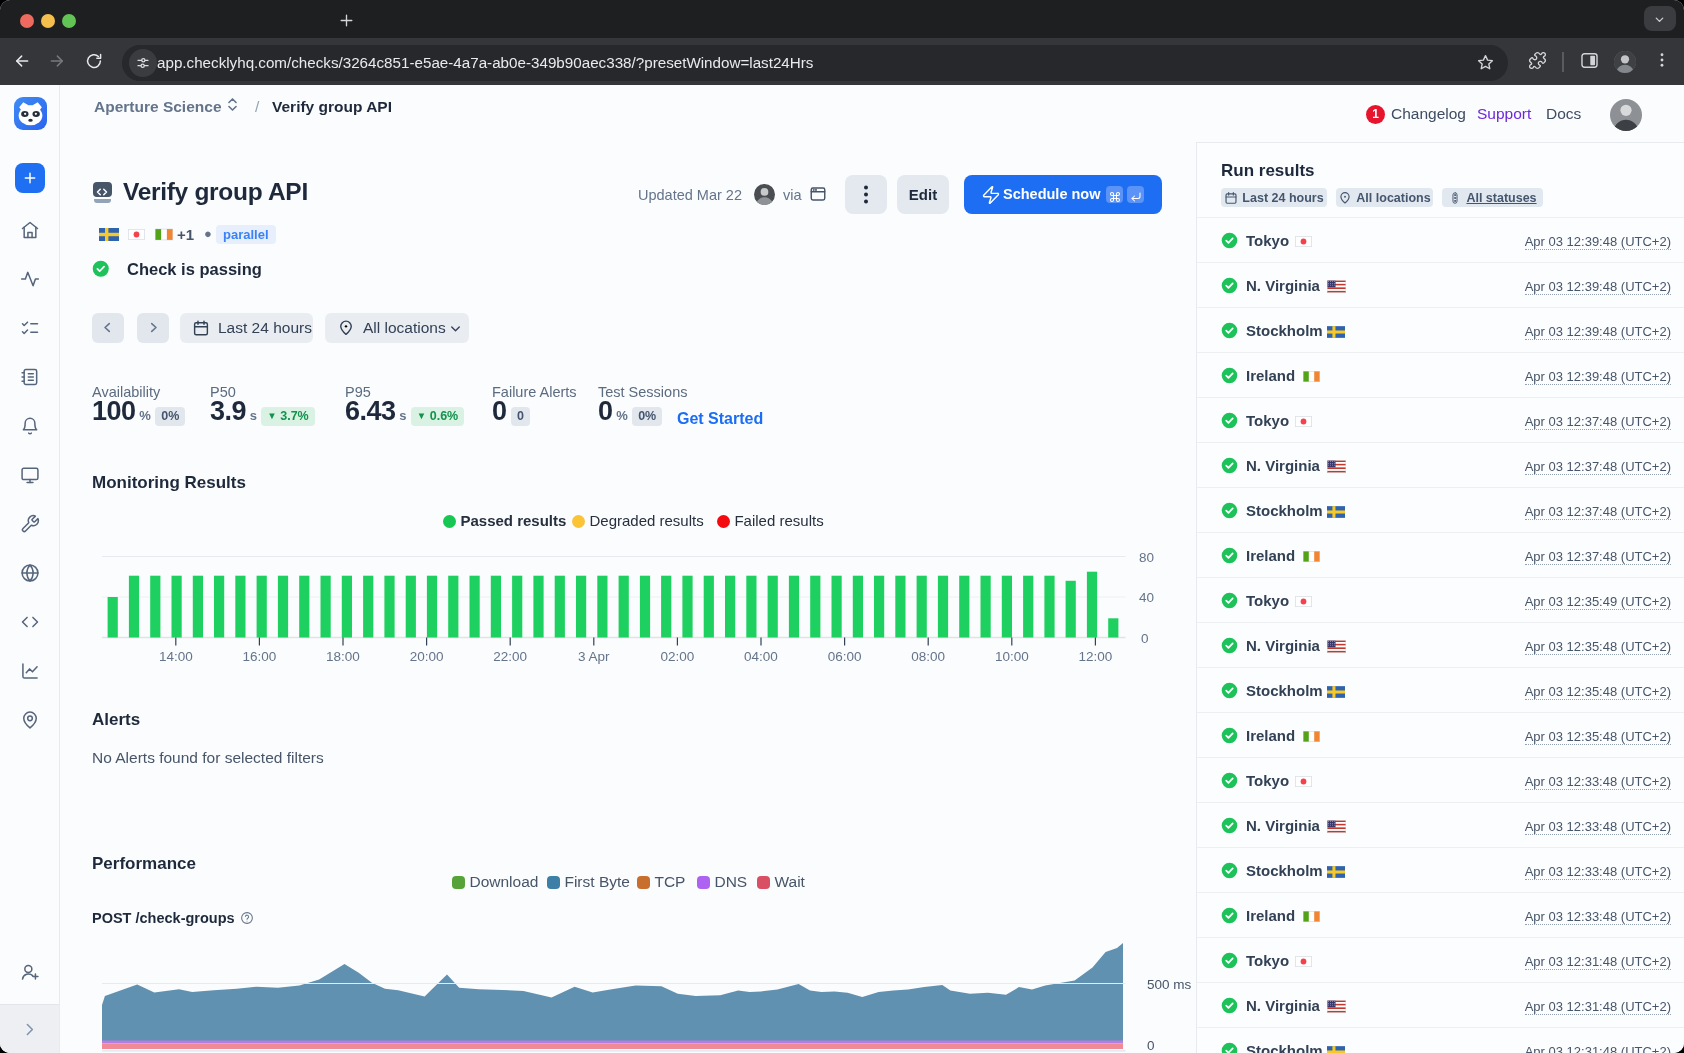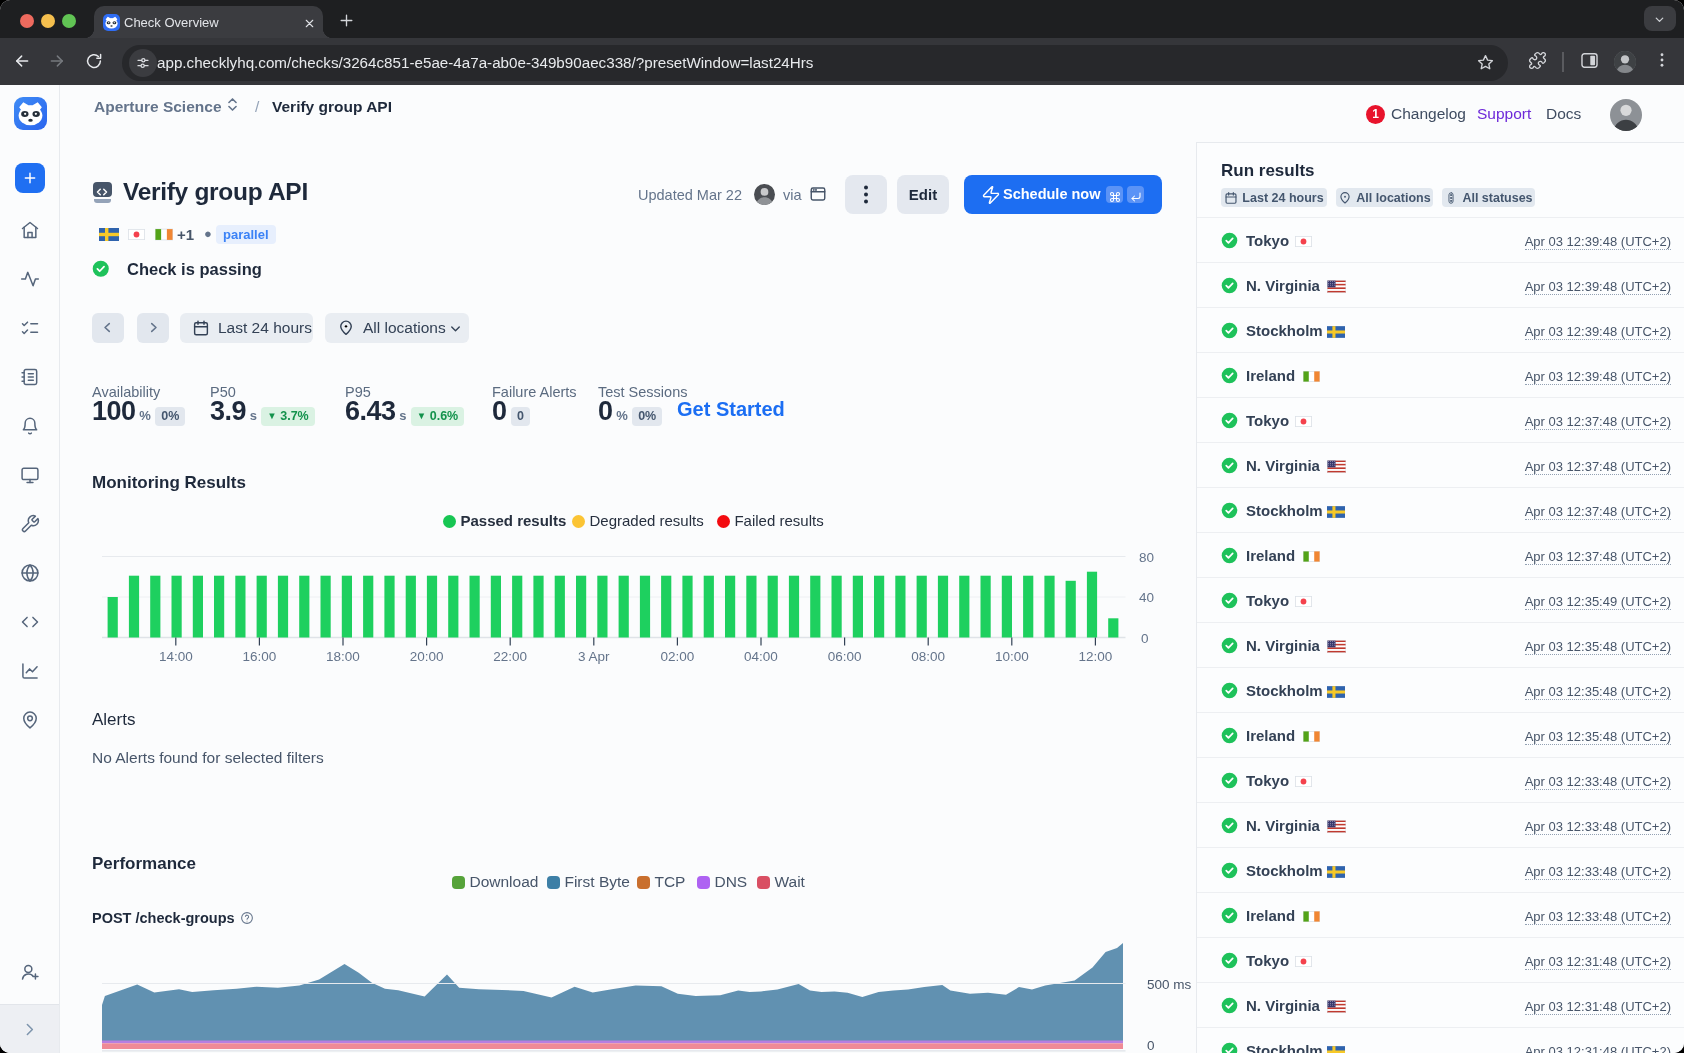--- a/index.html
+++ b/index.html
@@ -25,37 +25,20 @@
 .badge { display:inline-block; font-size:12.5px; font-weight:bold; border-radius:4px; padding:2.5px 6px; }
 .gbadge { background:#e2e7ee; color:#44566e; }
 .greenbadge { background:#daf2e3; color:#13924c; }
 </style></head><body>
 <div id="win">
 
 <div id="titlebar">
   <div class="tl" style="left:20px; background:#ee6a5e;"></div>
   <div class="tl" style="left:41px; background:#f5bf4e;"></div>
   <div class="tl" style="left:62px; background:#61c454;"></div>
-  <div id="tab">
-    <div class="abs" style="left:9px; top:7.5px; width:17px; height:17px; background:#2f6df4; border-radius:5px;"><svg width="17" height="17" viewBox="0 0 32 32">
-<path d="M5 10 9 5l5 3h4l5-3 4 5-3 4H8z" fill="#fff"></path>
-<ellipse cx="16" cy="18" rx="11.5" ry="9.5" fill="#fff"></ellipse>
-<ellipse cx="10.5" cy="16.5" rx="3.6" ry="2.9" fill="#27303a"></ellipse>
-<ellipse cx="21.5" cy="16.5" rx="3.6" ry="2.9" fill="#27303a"></ellipse>
-<circle cx="10.8" cy="16.3" r="1.1" fill="#fff"></circle>
-<circle cx="21.2" cy="16.3" r="1.1" fill="#fff"></circle>
-<ellipse cx="16" cy="22.5" rx="2.2" ry="1.5" fill="#27303a"></ellipse>
-</svg></div>
-    <div class="abs" style="left:30px; top:9px; font-size:13px; color:#e2e4e8;">Check Overview</div>
-    <div class="abs" style="left:209px; top:9.5px;"><svg width="13" height="13" viewBox="0 0 24 24" style="">
-            <g fill="none" stroke="#dfe1e5" stroke-width="2.1" stroke-linecap="round" stroke-linejoin="round">
-              <path d="M6 6 18 18M18 6 6 18"></path>
-            </g>
-          </svg></div>
-  </div>
   <div class="abs" style="left:338px; top:12px;"><svg width="17" height="17" viewBox="0 0 24 24" style="">
           <g fill="none" stroke="#d4d6da" stroke-width="1.9" stroke-linecap="round" stroke-linejoin="round">
             <path d="M12 4.5v15M4.5 12h15"></path>
           </g>
         </svg></div>
   <div class="abs" style="left:1644px; top:6px; width:32px; height:25px; background:#3b3c40; border-radius:8px;">
     <div class="abs" style="left:9px; top:6px;"><svg width="13" height="13" viewBox="0 0 24 24" style="">
             <g fill="none" stroke="#cfd1d5" stroke-width="2.4" stroke-linecap="round" stroke-linejoin="round">
               <path d="m6 9.5 6 6 6-6"></path>
             </g>
@@ -376,21 +359,21 @@
   <div class="abs" style="left:32px; top:241px;"><span class="statlabel">Availability</span></div>
   <div class="abs" style="left:32px; top:254px;"><span class="statval">100</span><span style="font-size:13px; color:#64748b; font-weight:bold;"> %</span> <span class="badge gbadge">0%</span></div>
   <div class="abs" style="left:150px; top:241px;"><span class="statlabel">P50</span></div>
   <div class="abs" style="left:150px; top:254px;text-align:center;"><span class="statval">3.9</span><span style="font-size:13px; color:#64748b; font-weight:bold;"> s</span> <span class="badge greenbadge"><span style="font-size:9.5px; vertical-align:1px;">▼</span> 3.7%</span></div>
   <div class="abs" style="left:285px; top:241px;"><span class="statlabel">P95</span></div>
   <div class="abs" style="left:285px; top:254px;"><span class="statval">6.43</span><span style="font-size:13px; color:#64748b; font-weight:bold;"> s</span> <span class="badge greenbadge"><span style="font-size:9.5px; vertical-align:1px;">▼</span> 0.6%</span></div>
   <div class="abs" style="left:432px; top:241px;"><span class="statlabel">Failure Alerts</span></div>
   <div class="abs" style="left:432px; top:254px;"><span class="statval">0</span> <span class="badge gbadge">0</span></div>
   <div class="abs" style="left:538px; top:241px;"><span class="statlabel">Test Sessions</span></div>
   <div class="abs" style="left:538px; top:254px;"><span class="statval">0</span><span style="font-size:13px; color:#64748b; font-weight:bold;"> %</span> <span class="badge gbadge">0%</span></div>
-  <div class="abs" style="left:617px; top:256px; font-size:20px; font-weight:bold; color:#1b6ef3;">Get Started</div>
+  <div class="abs" style="left:617px; top:268px; font-size:16px; font-weight:bold; color:#1b6ef3;">Get Started</div>
 
   <div class="abs" style="left:32px; top:331px; font-size:17px; font-weight:bold; color:#1e293b;">Monitoring Results</div>
   <div class="abs" style="left:383px; top:370px;font-weight:bold;"><span style="display:inline-block; width:13px; height:13px; border-radius:50%; background:#17c653; vertical-align:-2px;"></span> <span style="font-size:15px; color:#27303f;">Passed results</span></div>
   <div class="abs" style="left:512px; top:370px;"><span style="display:inline-block; width:13px; height:13px; border-radius:50%; background:#fbc434; vertical-align:-2px;"></span> <span style="font-size:15px; color:#27303f;">Degraded results</span></div>
   <div class="abs" style="left:657px; top:370px;"><span style="display:inline-block; width:13px; height:13px; border-radius:50%; background:#f30b10; vertical-align:-2px;"></span> <span style="font-size:15px; color:#27303f;">Failed results</span></div>
   <div class="abs" style="left:0; top:0;"><svg width="1136" height="530" viewBox="0 0 1136 530" style="">
           <line x1="42" y1="414.5" x2="1065.5" y2="414.5" stroke="#e7eaee" stroke-width="1"></line>
           <line x1="42" y1="455.0" x2="1065.5" y2="455.0" stroke="#eef0f3" stroke-width="1"></line>
           <line x1="42" y1="495.5" x2="1065.5" y2="495.5" stroke="#dfe3e8" stroke-width="1.3"></line>
           <rect x="47.6" y="455.0" width="10.2" height="40.5" fill="#1ed05f"></rect>
@@ -463,21 +446,21 @@
           <text x="868.2" y="518.5" font-size="13.5" fill="#64748b" text-anchor="middle" font-family="Liberation Sans">08:00</text>
           <line x1="951.8" y1="495.5" x2="951.8" y2="503.5" stroke="#334155" stroke-width="1.2"></line>
           <text x="951.8" y="518.5" font-size="13.5" fill="#64748b" text-anchor="middle" font-family="Liberation Sans">10:00</text>
           <line x1="1035.4" y1="495.5" x2="1035.4" y2="503.5" stroke="#334155" stroke-width="1.2"></line>
           <text x="1035.4" y="518.5" font-size="13.5" fill="#64748b" text-anchor="middle" font-family="Liberation Sans">12:00</text>
           <text x="1079" y="419.5" font-size="13.5" fill="#64748b" font-family="Liberation Sans">80</text>
           <text x="1079" y="460.0" font-size="13.5" fill="#64748b" font-family="Liberation Sans">40</text>
           <text x="1081" y="500.5" font-size="13.5" fill="#64748b" font-family="Liberation Sans">0</text>
         </svg></div>
 
-  <div class="abs" style="left:32px; top:568px; font-size:17px; font-weight:normal; color:#1e293b;">Alerts</div>
+  <div class="abs" style="left:32px; top:568px; font-size:17px; font-weight:bold; color:#1e293b;">Alerts</div>
   <div class="abs" style="left:32px; top:607px; font-size:15.5px; color:#475569;">No Alerts found for selected filters</div>
   <div class="abs" style="left:32px; top:712px; font-size:17px; font-weight:bold; color:#1e293b;">Performance</div>
   <div class="abs" style="left:392px; top:731px;"><span style="display:inline-block;width:13px;height:13px;border-radius:4px;background:#56a33a;vertical-align:-2px;"></span> <span style="font-size:15.5px;color:#475569;">Download</span></div>
   <div class="abs" style="left:487px; top:731px;"><span style="display:inline-block;width:13px;height:13px;border-radius:4px;background:#3d7fa6;vertical-align:-2px;"></span> <span style="font-size:15.5px;color:#475569;">First Byte</span></div>
   <div class="abs" style="left:577px; top:731px;"><span style="display:inline-block;width:13px;height:13px;border-radius:4px;background:#c96f2e;vertical-align:-2px;"></span> <span style="font-size:15.5px;color:#475569;">TCP</span></div>
   <div class="abs" style="left:637px; top:731px;"><span style="display:inline-block;width:13px;height:13px;border-radius:4px;background:#ae62f2;vertical-align:-2px;"></span> <span style="font-size:15.5px;color:#475569;">DNS</span></div>
   <div class="abs" style="left:697px; top:731px;"><span style="display:inline-block;width:13px;height:13px;border-radius:4px;background:#d94f63;vertical-align:-2px;"></span> <span style="font-size:15.5px;color:#475569;">Wait</span></div>
   <div class="abs" style="left:32px; top:768px; font-size:14.5px; font-weight:bold; color:#1e293b;">POST /check-groups</div>
   <div class="abs" style="left:180px; top:769px;"><svg width="14" height="14" viewBox="0 0 24 24" style="">
           <g fill="none" stroke="#64748b" stroke-width="1.8" stroke-linecap="round" stroke-linejoin="round">
@@ -512,21 +495,21 @@
       </div>
   <div class="chip" style="left:139px; top:45px; width:97px;">
         <svg width="14" height="14" viewBox="0 0 24 24" style="">
           <g fill="none" stroke="#44566e" stroke-width="2" stroke-linecap="round" stroke-linejoin="round">
             <path d="M19 9.8c0 5-7 10.7-7 10.7S5 14.8 5 9.8a7 7 0 0 1 14 0z"></path>
             <circle cx="12" cy="9.8" r="1.6" fill="currentColor" stroke="none"></circle>
           </g>
         </svg>
         <span>All locations</span>
       </div>
-  <div class="chip" style="left:245px; top:45px; width:93px;">
+  <div class="chip" style="left:245px; top:45px; width:101px;text-decoration:underline;">
         <svg width="14" height="14" viewBox="0 0 24 24" style="">
           <g fill="none" stroke="#44566e" stroke-width="1.6" stroke-linecap="round" stroke-linejoin="round">
             <rect x="8.5" y="3" width="7" height="18" rx="3.5"></rect>
             <circle cx="12" cy="7" r="1.1"></circle>
             <circle cx="12" cy="12" r="1.1"></circle>
             <circle cx="12" cy="17" r="1.1"></circle>
           </g>
         </svg>
         <span>All statuses</span>
       </div>

